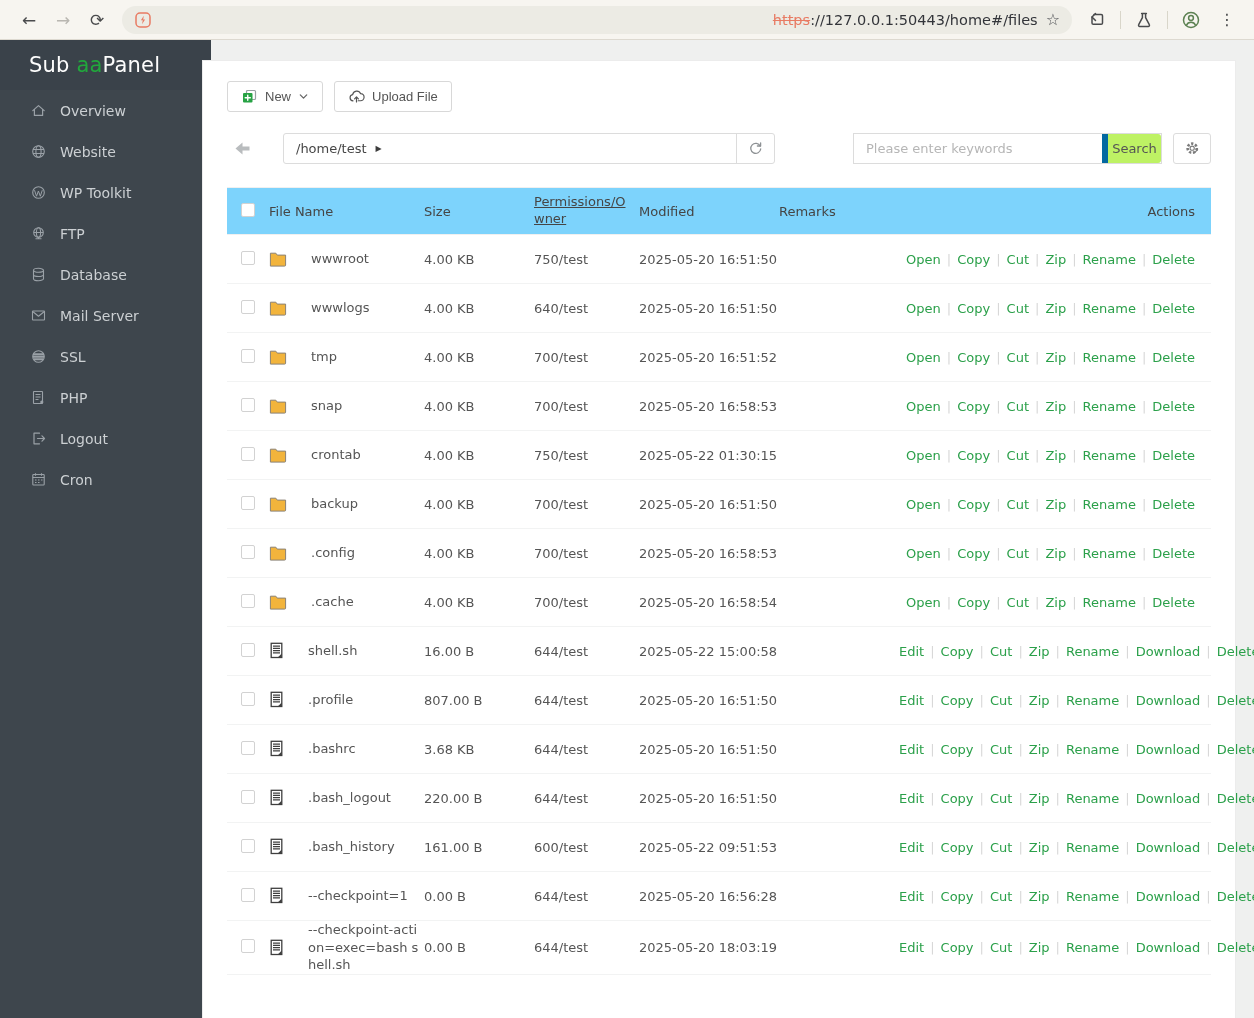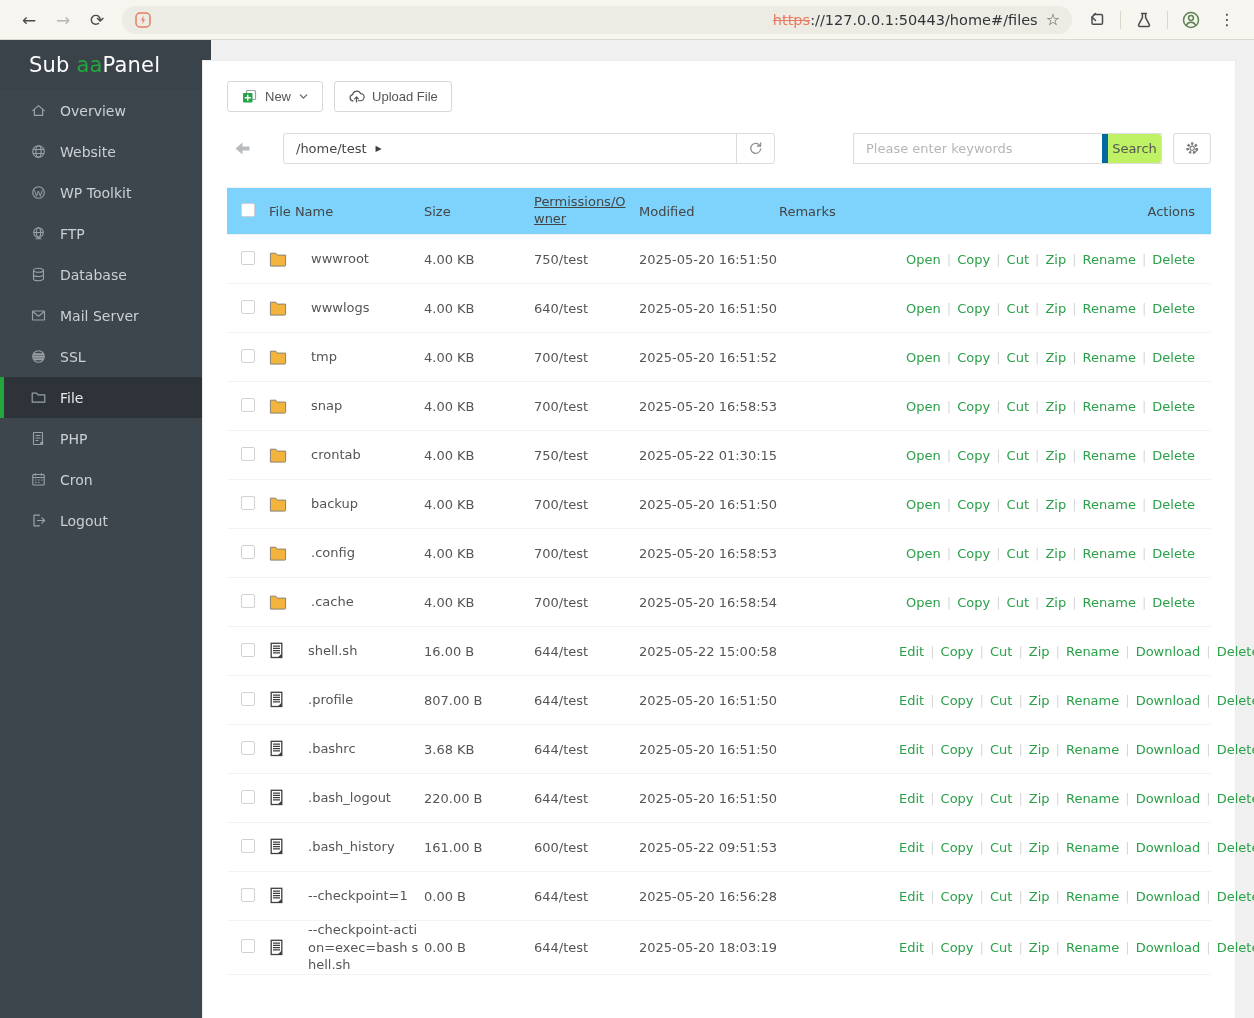--- a/index.html
+++ b/index.html
@@ -226,54 +226,46 @@
       </div>
       <div class="side-item">
         <span class="s-icon">
           <svg width="17" height="17" viewBox="0 0 17 17" fill="none" stroke-width="1.1">
             <circle cx="8.5" cy="8.5" r="5.8"></circle>
             <path d="M3 6.3h11M3 8.8h11M3.6 11.3h9.8" stroke-width="2"></path>
           </svg>
         </span>
         <span>SSL</span>
       </div>
-      <div class="side-item active">
-        <span class="s-icon">
-          <svg width="17" height="17" viewBox="0 0 17 17" fill="none" stroke-width="1.2" stroke-linejoin="round">
-            <path d="M2.2 4.2h4.4l1.4 1.6h6.8v7.4H2.2z"></path>
-          </svg>
-        </span>
-        <span>File</span>
-      </div>
       <div class="side-item">
         <span class="s-icon">
           <svg width="17" height="17" viewBox="0 0 17 17" fill="none" stroke-width="1.1">
             <rect x="3.5" y="2.5" width="9" height="12" rx="0.5"></rect>
             <path d="M5.5 5.5h5M5.5 8h5M5.5 10.5h3"></path>
             <circle cx="11.8" cy="13" r="1.6" fill="#9aa1a7" stroke="none"></circle>
           </svg>
         </span>
         <span>PHP</span>
       </div>
       <div class="side-item">
         <span class="s-icon">
+          <svg width="17" height="17" viewBox="0 0 17 17" fill="none" stroke-width="1.2" stroke-linecap="round" stroke-linejoin="round">
+            <path d="M9.5 3.2H4v10.6h5.5M7.5 8.5h7M12 5.8l2.5 2.7L12 11.2"></path>
+          </svg>
+        </span>
+        <span>Logout</span>
+      </div>
+      <div class="side-item">
+        <span class="s-icon">
           <svg width="17" height="17" viewBox="0 0 17 17" fill="none" stroke-width="1.1">
             <rect x="2.8" y="3.5" width="11.4" height="10.5" rx="0.8"></rect>
             <path d="M2.8 6.5h11.4M5.5 2.3v2.4M11.5 2.3v2.4M5 9h1.5M8 9h1.5M11 9h1.5M5 11.5h1.5M8 11.5h1.5"></path>
           </svg>
         </span>
         <span>Cron</span>
-      </div>
-      <div class="side-item">
-        <span class="s-icon">
-          <svg width="17" height="17" viewBox="0 0 17 17" fill="none" stroke-width="1.2" stroke-linecap="round" stroke-linejoin="round">
-            <path d="M9.5 3.2H4v10.6h5.5M7.5 8.5h7M12 5.8l2.5 2.7L12 11.2"></path>
-          </svg>
-        </span>
-        <span>Logout</span>
       </div>
     </div>
 </div>
 
 <div class="main">
   <div class="card">
 
     <div class="btn-row">
       <button class="btn">
         <span class="ficon">

